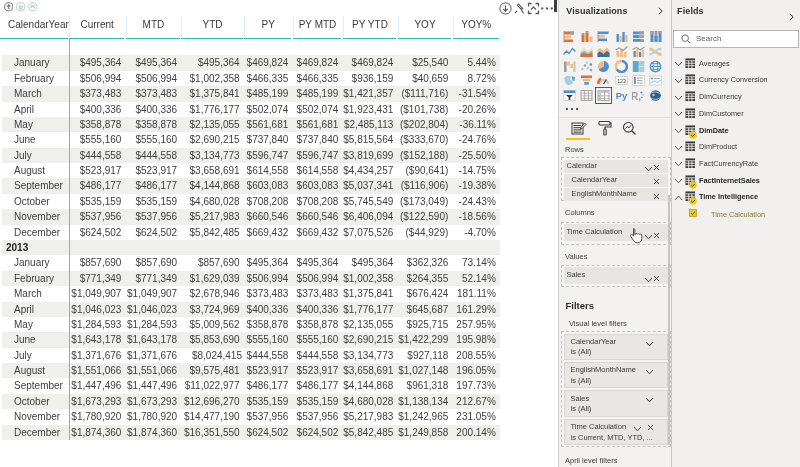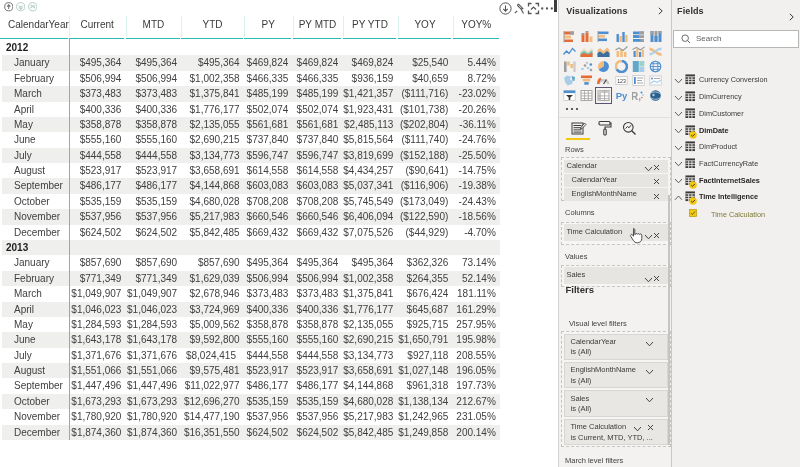--- a/index.html
+++ b/index.html
@@ -132,23 +132,20 @@
         </div>
     <div class="useg" style="left:0.0px;width:67.5px"></div>
         <div class="useg" style="left:68.7px;width:55.7px"></div>
         <div class="useg" style="left:125.6px;width:54.5px"></div>
         <div class="useg" style="left:181.3px;width:61.3px"></div>
         <div class="useg" style="left:243.8px;width:47.5px"></div>
         <div class="useg" style="left:292.5px;width:48.8px"></div>
         <div class="useg" style="left:342.5px;width:53.8px"></div>
         <div class="useg" style="left:397.5px;width:53.8px"></div>
         <div class="useg" style="left:452.5px;width:46.3px"></div>
-    <div class="r" style="top:39.60px;height:15.80px">
-          <span class="yr">2012</span>
-        </div>
 <div class="r band" style="top:55.40px;height:15.38px">
           <span class="mo">January</span>
           <span class="v" style="right:378.6px">$495,364</span>
           <span class="v" style="right:322.9px">$495,364</span>
           <span class="v" style="right:260.4px">$495,364</span>
           <span class="v" style="right:211.7px">$469,824</span>
           <span class="v" style="right:161.7px">$469,824</span>
           <span class="v" style="right:106.7px">$469,824</span>
           <span class="v" style="right:51.7px">$25,540</span>
           <span class="v" style="right:4.2px">5.44%</span>
@@ -166,21 +163,21 @@
         </div>
 <div class="r band" style="top:86.17px;height:15.38px">
           <span class="mo">March</span>
           <span class="v" style="right:378.6px">$373,483</span>
           <span class="v" style="right:322.9px">$373,483</span>
           <span class="v" style="right:260.4px">$1,375,841</span>
           <span class="v" style="right:211.7px">$485,199</span>
           <span class="v" style="right:161.7px">$485,199</span>
           <span class="v" style="right:106.7px">$1,421,357</span>
           <span class="v" style="right:51.7px">($111,716)</span>
-          <span class="v" style="right:4.2px">-23.02%</span>
+          <span class="v" style="right:4.2px">-31.54%</span>
         </div>
 <div class="r" style="top:101.55px;height:15.38px">
           <span class="mo">April</span>
           <span class="v" style="right:378.6px">$400,336</span>
           <span class="v" style="right:322.9px">$400,336</span>
           <span class="v" style="right:260.4px">$1,776,177</span>
           <span class="v" style="right:211.7px">$502,074</span>
           <span class="v" style="right:161.7px">$502,074</span>
           <span class="v" style="right:106.7px">$1,923,431</span>
           <span class="v" style="right:51.7px">($101,738)</span>
@@ -198,21 +195,21 @@
           <span class="v" style="right:4.2px">-36.11%</span>
         </div>
 <div class="r" style="top:132.32px;height:15.38px">
           <span class="mo">June</span>
           <span class="v" style="right:378.6px">$555,160</span>
           <span class="v" style="right:322.9px">$555,160</span>
           <span class="v" style="right:260.4px">$2,690,215</span>
           <span class="v" style="right:211.7px">$737,840</span>
           <span class="v" style="right:161.7px">$737,840</span>
           <span class="v" style="right:106.7px">$5,815,564</span>
-          <span class="v" style="right:51.7px">($111,740)</span>
+          <span class="v" style="right:51.7px">($333,670)</span>
           <span class="v" style="right:4.2px">-24.76%</span>
         </div>
 <div class="r band" style="top:147.70px;height:15.38px">
           <span class="mo">July</span>
           <span class="v" style="right:378.6px">$444,558</span>
           <span class="v" style="right:322.9px">$444,558</span>
           <span class="v" style="right:260.4px">$3,134,773</span>
           <span class="v" style="right:211.7px">$596,747</span>
           <span class="v" style="right:161.7px">$596,747</span>
           <span class="v" style="right:106.7px">$3,819,699</span>
@@ -329,32 +326,32 @@
           <span class="v" style="right:211.7px">$358,878</span>
           <span class="v" style="right:161.7px">$358,878</span>
           <span class="v" style="right:106.7px">$2,135,055</span>
           <span class="v" style="right:51.7px">$925,715</span>
           <span class="v" style="right:4.2px">257.95%</span>
         </div>
 <div class="r band" style="top:332.31px;height:15.38px">
           <span class="mo">June</span>
           <span class="v" style="right:378.6px">$1,643,178</span>
           <span class="v" style="right:322.9px">$1,643,178</span>
-          <span class="v" style="right:260.4px">$9,592,800</span>
+          <span class="v" style="right:260.4px">$5,853,690</span>
           <span class="v" style="right:211.7px">$555,160</span>
           <span class="v" style="right:161.7px">$555,160</span>
           <span class="v" style="right:106.7px">$2,690,215</span>
-          <span class="v" style="right:51.7px">$1,650,791</span>
+          <span class="v" style="right:51.7px">$1,422,299</span>
           <span class="v" style="right:4.2px">195.98%</span>
         </div>
 <div class="r" style="top:347.70px;height:15.38px">
           <span class="mo">July</span>
           <span class="v" style="right:378.6px">$1,371,676</span>
           <span class="v" style="right:322.9px">$1,371,676</span>
-          <span class="v" style="right:264px">$8,024,415</span>
+          <span class="v" style="right:258px">$8,024,415</span>
           <span class="v" style="right:211.7px">$444,558</span>
           <span class="v" style="right:161.7px">$444,558</span>
           <span class="v" style="right:106.7px">$3,134,773</span>
           <span class="v" style="right:51.7px">$927,118</span>
           <span class="v" style="right:4.2px">208.55%</span>
         </div>
 <div class="r band" style="top:363.08px;height:15.38px">
           <span class="mo">August</span>
           <span class="v" style="right:378.6px">$1,551,066</span>
           <span class="v" style="right:322.9px">$1,551,066</span>
@@ -629,21 +626,21 @@
           <path d="M4.5 1.5 C5.3 1.5 5.8 2 5.8 2.8 L5.8 7.5 L6.3 7.5 C6.3 6.9 6.8 6.5 7.4 6.5 C7.9 6.5 8.3 6.8 8.4 7.3 C8.6 6.9 9 6.7 9.5 6.7 C10 6.7 10.5 7 10.6 7.5 C10.8 7.2 11.2 7 11.6 7 C12.3 7 12.8 7.5 12.8 8.3 L12.8 11.5 C12.8 14 11 15.8 8.5 15.8 C6.5 15.8 5.2 15 4.2 13.2 L1.7 9.2 C1.3 8.6 1.5 8 2 7.6 C2.6 7.2 3.3 7.4 3.7 8 L4.5 9.2 L4.5 2.8 C4.5 2 4.5 1.5 4.5 1.5 Z" fill="#fff" stroke="#3b3a39" stroke-width="0.9"></path>
         </svg></div>
   <div class="plabel" style="top:252px">Values</div>
   <div class="well" style="top:264.5px;height:22.5px">
     <div class="chip big"><span>Sales</span><i class="cv"><svg width="9" height="6" viewBox="0 0 9 6">
               <path d="M1 1 L4.5 4.8 L8 1" fill="none" stroke="#444" stroke-width="1"></path>
             </svg></i><i class="cx"><svg width="7" height="7" viewBox="0 0 7 7">
               <path d="M1 1 L6 6 M6 1 L1 6" stroke="#444" stroke-width="1"></path>
             </svg></i></div>
   </div>
-  <div class="ftitle" style="top:284px">Filters</div>
+  <div class="ftitle" style="top:300px">Filters</div>
   <div class="plabel" style="left:10px;top:318.5px">Visual level filters</div>
   <div class="well fwell" style="top:330.5px;height:116px">
     <div class="fcard">
           <div class="fc1">CalendarYear<i class="cv2"><svg width="9" height="6" viewBox="0 0 9 6">
                 <path d="M1 1 L4.5 4.8 L8 1" fill="none" stroke="#444" stroke-width="1"></path>
               </svg></i></div>
           <div class="fc2">is (All)</div>
         </div>
     <div class="fcard">
           <div class="fc1">EnglishMonthName<i class="cv2"><svg width="9" height="6" viewBox="0 0 9 6">
@@ -659,143 +656,155 @@
         </div>
     <div class="fcard">
           <div class="fc1">Time Calculation<i class="cvx"><svg width="9" height="6" viewBox="0 0 9 6">
                 <path d="M1 1 L4.5 4.8 L8 1" fill="none" stroke="#444" stroke-width="1"></path>
               </svg></i><i class="cxx"><svg width="7" height="7" viewBox="0 0 7 7">
                 <path d="M1 1 L6 6 M6 1 L1 6" stroke="#444" stroke-width="1"></path>
               </svg></i></div>
           <div class="fc2">is Current, MTD, YTD, ...</div>
         </div>
   </div>
-  <div class="plabel" style="top:455.5px">March level filters</div>
+  <div class="plabel" style="top:455.5px">April level filters</div>
 </div>
 
 <div id="panesb"></div>
 
 <div id="fieldspane">
   <div class="ptitle" style="left:5.6px;top:5.5px">Fields</div>
   <div style="position:absolute;right:6px;top:7px"><svg width="5" height="8" viewBox="0 0 5 8">
           <path d="M0.8 0.8 L4.2 4 L0.8 7.2" fill="none" stroke="#3b3a39" stroke-width="1"></path>
         </svg></div>
   <div id="searchbox">
         <svg width="10" height="10" viewBox="0 0 11 11" style="margin:0 5px 0 7px">
           <circle cx="4.6" cy="4.6" r="3.6" fill="none" stroke="#605e5c" stroke-width="1"></circle>
           <path d="M7.2 7.2 L10 10" stroke="#605e5c" stroke-width="1.1"></path>
         </svg>
         <span>Search</span>
       </div>
-<div class="frow" style="top:71.9px">
+  <div class="frow" style="top:55.2px">
         <i class="fch"><svg width="9" height="6" viewBox="0 0 9 6">
             <path d="M1 1 L4.5 4.8 L8 1" fill="none" stroke="#605e5c" stroke-width="1"></path>
           </svg></i>
         <i class="fti">
           <svg width="10.5" height="10.5" viewBox="0 0 12 12">
             <rect x="0.5" y="0.5" width="11" height="11" fill="#3b3a39"></rect>
             <path d="M0.5 3.2 H11.5 M0.5 6 H11.5 M0.5 8.8 H11.5 M4.2 3.2 V11.5 M7.9 3.2 V11.5" stroke="#fff" stroke-width="0.9"></path>
           </svg>
         </i>
-        <span>Currency Conversion</span>
-      </div>
-<div class="frow" style="top:88.6px">
+        <span>Averages</span>
+      </div>
+<div class="frow" style="top:71.9px">
         <i class="fch"><svg width="9" height="6" viewBox="0 0 9 6">
             <path d="M1 1 L4.5 4.8 L8 1" fill="none" stroke="#605e5c" stroke-width="1"></path>
           </svg></i>
         <i class="fti">
           <svg width="10.5" height="10.5" viewBox="0 0 12 12">
             <rect x="0.5" y="0.5" width="11" height="11" fill="#3b3a39"></rect>
             <path d="M0.5 3.2 H11.5 M0.5 6 H11.5 M0.5 8.8 H11.5 M4.2 3.2 V11.5 M7.9 3.2 V11.5" stroke="#fff" stroke-width="0.9"></path>
           </svg>
         </i>
-        <span>DimCurrency</span>
-      </div>
-<div class="frow b" style="top:122.0px">
+        <span>Currency Conversion</span>
+      </div>
+<div class="frow" style="top:88.6px">
         <i class="fch"><svg width="9" height="6" viewBox="0 0 9 6">
             <path d="M1 1 L4.5 4.8 L8 1" fill="none" stroke="#605e5c" stroke-width="1"></path>
           </svg></i>
         <i class="fti">
           <svg width="10.5" height="10.5" viewBox="0 0 12 12">
             <rect x="0.5" y="0.5" width="11" height="11" fill="#3b3a39"></rect>
             <path d="M0.5 3.2 H11.5 M0.5 6 H11.5 M0.5 8.8 H11.5 M4.2 3.2 V11.5 M7.9 3.2 V11.5" stroke="#fff" stroke-width="0.9"></path>
           </svg>
-          <svg width="8" height="8" viewBox="0 0 8 8" class="bdg">
-            <circle cx="4" cy="4" r="3.8" fill="#F2C811"></circle>
-            <path d="M2.2 4.1 L3.5 5.4 L5.9 2.9" fill="none" stroke="#3b3a39" stroke-width="1"></path>
-          </svg>
         </i>
-        <span>DimDate</span>
-      </div>
-<div class="frow" style="top:105.3px">
+        <span>DimCurrency</span>
+      </div>
+<div class="frow b" style="top:122.0px">
         <i class="fch"><svg width="9" height="6" viewBox="0 0 9 6">
             <path d="M1 1 L4.5 4.8 L8 1" fill="none" stroke="#605e5c" stroke-width="1"></path>
           </svg></i>
         <i class="fti">
           <svg width="10.5" height="10.5" viewBox="0 0 12 12">
             <rect x="0.5" y="0.5" width="11" height="11" fill="#3b3a39"></rect>
             <path d="M0.5 3.2 H11.5 M0.5 6 H11.5 M0.5 8.8 H11.5 M4.2 3.2 V11.5 M7.9 3.2 V11.5" stroke="#fff" stroke-width="0.9"></path>
           </svg>
+          <svg width="8" height="8" viewBox="0 0 8 8" class="bdg">
+            <circle cx="4" cy="4" r="3.8" fill="#F2C811"></circle>
+            <path d="M2.2 4.1 L3.5 5.4 L5.9 2.9" fill="none" stroke="#3b3a39" stroke-width="1"></path>
+          </svg>
         </i>
-        <span>DimCustomer</span>
-      </div>
-<div class="frow" style="top:155.4px">
+        <span>DimDate</span>
+      </div>
+<div class="frow" style="top:105.3px">
         <i class="fch"><svg width="9" height="6" viewBox="0 0 9 6">
             <path d="M1 1 L4.5 4.8 L8 1" fill="none" stroke="#605e5c" stroke-width="1"></path>
           </svg></i>
         <i class="fti">
           <svg width="10.5" height="10.5" viewBox="0 0 12 12">
             <rect x="0.5" y="0.5" width="11" height="11" fill="#3b3a39"></rect>
             <path d="M0.5 3.2 H11.5 M0.5 6 H11.5 M0.5 8.8 H11.5 M4.2 3.2 V11.5 M7.9 3.2 V11.5" stroke="#fff" stroke-width="0.9"></path>
           </svg>
         </i>
-        <span>FactCurrencyRate</span>
-      </div>
-<div class="frow" style="top:138.7px">
+        <span>DimCustomer</span>
+      </div>
+<div class="frow" style="top:155.4px">
         <i class="fch"><svg width="9" height="6" viewBox="0 0 9 6">
             <path d="M1 1 L4.5 4.8 L8 1" fill="none" stroke="#605e5c" stroke-width="1"></path>
           </svg></i>
         <i class="fti">
           <svg width="10.5" height="10.5" viewBox="0 0 12 12">
             <rect x="0.5" y="0.5" width="11" height="11" fill="#3b3a39"></rect>
             <path d="M0.5 3.2 H11.5 M0.5 6 H11.5 M0.5 8.8 H11.5 M4.2 3.2 V11.5 M7.9 3.2 V11.5" stroke="#fff" stroke-width="0.9"></path>
           </svg>
         </i>
-        <span>DimProduct</span>
-      </div>
-<div class="frow b" style="top:172.1px">
+        <span>FactCurrencyRate</span>
+      </div>
+<div class="frow" style="top:138.7px">
         <i class="fch"><svg width="9" height="6" viewBox="0 0 9 6">
             <path d="M1 1 L4.5 4.8 L8 1" fill="none" stroke="#605e5c" stroke-width="1"></path>
           </svg></i>
         <i class="fti">
           <svg width="10.5" height="10.5" viewBox="0 0 12 12">
             <rect x="0.5" y="0.5" width="11" height="11" fill="#3b3a39"></rect>
             <path d="M0.5 3.2 H11.5 M0.5 6 H11.5 M0.5 8.8 H11.5 M4.2 3.2 V11.5 M7.9 3.2 V11.5" stroke="#fff" stroke-width="0.9"></path>
           </svg>
-          <svg width="8" height="8" viewBox="0 0 8 8" class="bdg">
-            <circle cx="4" cy="4" r="3.8" fill="#F2C811"></circle>
-            <path d="M2.2 4.1 L3.5 5.4 L5.9 2.9" fill="none" stroke="#3b3a39" stroke-width="1"></path>
-          </svg>
         </i>
-        <span>FactInternetSales</span>
-      </div>
-<div class="frow b" style="top:188.8px">
+        <span>DimProduct</span>
+      </div>
+<div class="frow b" style="top:172.1px">
         <i class="fch"><svg width="9" height="6" viewBox="0 0 9 6">
-            <path d="M1 4.8 L4.5 1 L8 4.8" fill="none" stroke="#605e5c" stroke-width="1"></path>
+            <path d="M1 1 L4.5 4.8 L8 1" fill="none" stroke="#605e5c" stroke-width="1"></path>
           </svg></i>
         <i class="fti">
           <svg width="10.5" height="10.5" viewBox="0 0 12 12">
             <rect x="0.5" y="0.5" width="11" height="11" fill="#3b3a39"></rect>
             <path d="M0.5 3.2 H11.5 M0.5 6 H11.5 M0.5 8.8 H11.5 M4.2 3.2 V11.5 M7.9 3.2 V11.5" stroke="#fff" stroke-width="0.9"></path>
           </svg>
           <svg width="8" height="8" viewBox="0 0 8 8" class="bdg">
             <circle cx="4" cy="4" r="3.8" fill="#F2C811"></circle>
             <path d="M2.2 4.1 L3.5 5.4 L5.9 2.9" fill="none" stroke="#3b3a39" stroke-width="1"></path>
           </svg>
         </i>
+        <span>FactInternetSales</span>
+      </div>
+<div class="frow b" style="top:188.8px">
+        <i class="fch"><svg width="9" height="6" viewBox="0 0 9 6">
+            <path d="M1 4.8 L4.5 1 L8 4.8" fill="none" stroke="#605e5c" stroke-width="1"></path>
+          </svg></i>
+        <i class="fti">
+          <svg width="10.5" height="10.5" viewBox="0 0 12 12">
+            <rect x="0.5" y="0.5" width="11" height="11" fill="#3b3a39"></rect>
+            <path d="M0.5 3.2 H11.5 M0.5 6 H11.5 M0.5 8.8 H11.5 M4.2 3.2 V11.5 M7.9 3.2 V11.5" stroke="#fff" stroke-width="0.9"></path>
+          </svg>
+          <svg width="8" height="8" viewBox="0 0 8 8" class="bdg">
+            <circle cx="4" cy="4" r="3.8" fill="#F2C811"></circle>
+            <path d="M2.2 4.1 L3.5 5.4 L5.9 2.9" fill="none" stroke="#3b3a39" stroke-width="1"></path>
+          </svg>
+        </i>
         <span>Time Intelligence</span>
       </div>
 <div class="frow tc" style="top:206.5px">
         <i class="fcb"><svg width="8" height="8" viewBox="0 0 9 9">
             <rect x="0.5" y="0.5" width="8" height="8" fill="#F2C811" stroke="#b89a10" stroke-width="0.8"></rect>
             <path d="M2.2 4.6 L3.8 6.2 L6.8 2.8" fill="none" stroke="#6b6007" stroke-width="1.1"></path>
           </svg></i>
         <span>Time Calculation</span>
       </div>
 </div>

